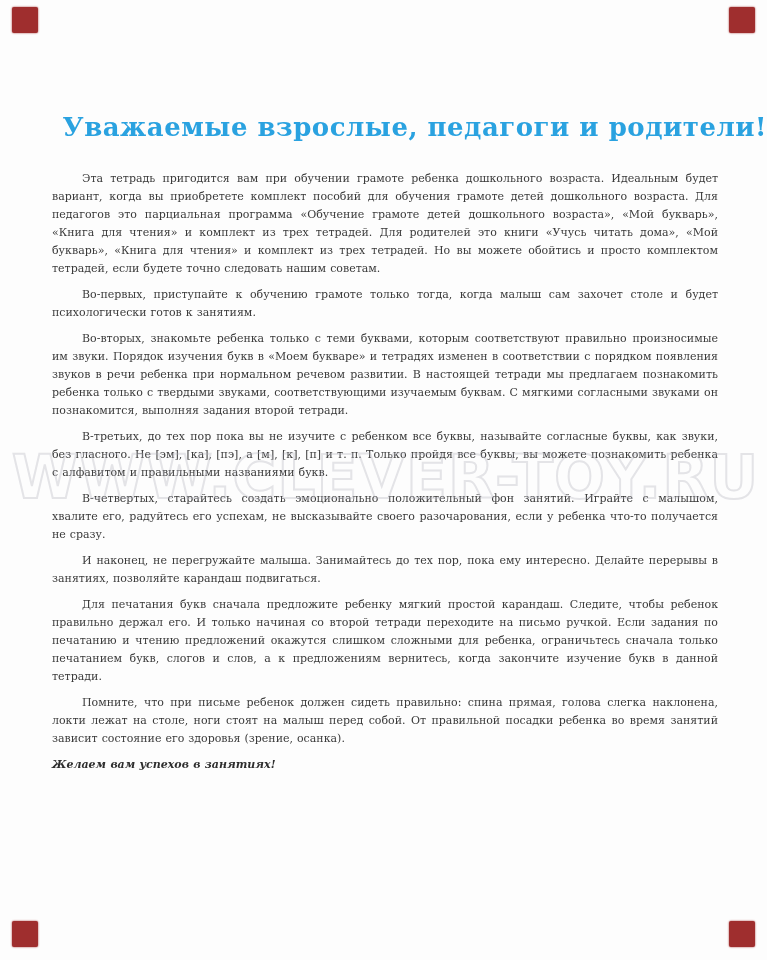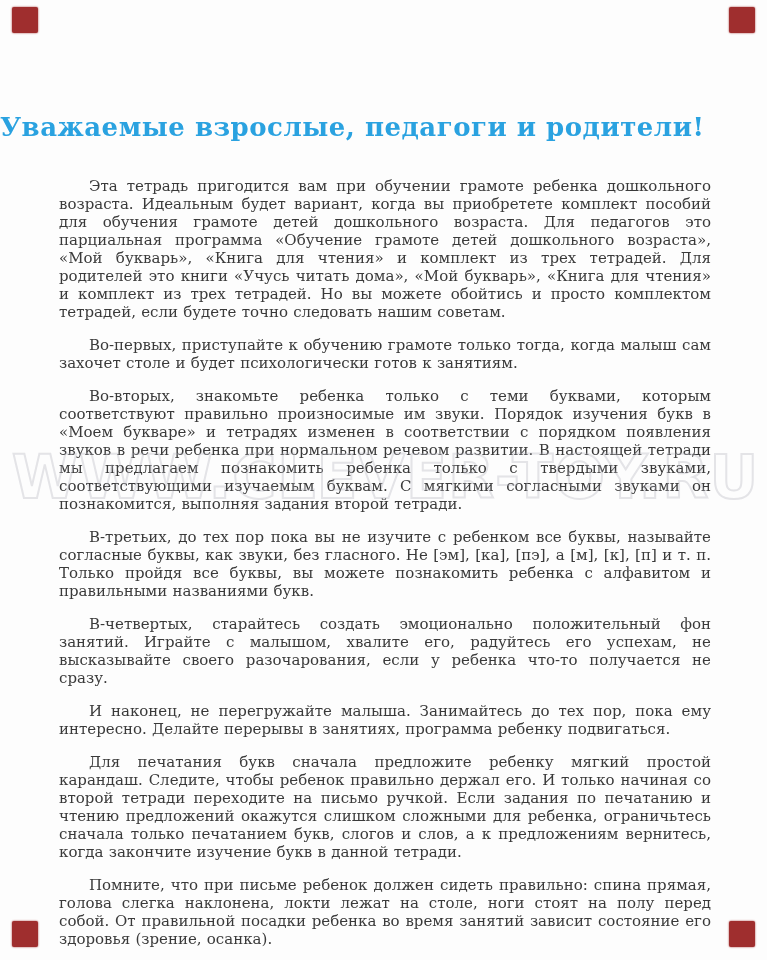--- a/index.html
+++ b/index.html
@@ -30,38 +30,38 @@
     opacity:.95;
   }
   .corner-mark.tl{left:12px;top:7px;}
   .corner-mark.tr{right:12px;top:7px;}
   .corner-mark.bl{left:12px;bottom:13px;}
   .corner-mark.br{right:12px;bottom:13px;}
   .title{
     position:absolute;
     top:112px;left:0;right:0;
     margin:0;
-    text-align:left;
+    text-align:right;
     font-size:26px;
     font-weight:bold;
     letter-spacing:.5px;
     color:var(--title-blue);
   }
   .content{
     position:absolute;
     top:162px;
     left:44px;
     width:682px;
     color:var(--body-text);
   }
   .content p{
-    margin:15px;
+    margin:8px;
     text-indent:30px;
     text-align:justify;
-    font-size:15px;
+    font-size:11px;
     line-height:18px;
     word-spacing:.5px;
   }
   .closing{
     margin:9px 0 0 0;
     text-align:center;
     text-indent:0 !important;
     font-weight:bold;
     font-size:15.5px;
     color:#2e2e2e;
@@ -94,21 +94,21 @@
 
   <h1 class="title">Уважаемые взрослые, педагоги и родители!</h1>
 
   <div class="content">
 
     <p>Эта тетрадь пригодится вам при обучении грамоте ребенка дошкольного возраста. Идеальным будет вариант, когда вы приобретете комплект пособий для обучения грамоте детей дошкольного возраста. Для педагогов это парциальная программа «Обучение грамоте детей дошкольного возраста», «Мой букварь», «Книга для чтения» и комплект из трех тетрадей. Для родителей это книги «Учусь читать дома», «Мой букварь», «Книга для чтения» и комплект из трех тетрадей. Но вы можете обойтись и просто комплектом тетрадей, если будете точно следовать нашим советам.</p>
       <p>Во-первых, приступайте к обучению грамоте только тогда, когда малыш сам захочет столе и будет психологически готов к занятиям.</p>
       <p>Во-вторых, знакомьте ребенка только с теми буквами, которым соответствуют правильно произносимые им звуки. Порядок изучения букв в «Моем букваре» и тетрадях изменен в соответствии с порядком появления звуков в речи ребенка при нормальном речевом развитии. В настоящей тетради мы предлагаем познакомить ребенка только с твердыми звуками, соответствующими изучаемым буквам. С мягкими согласными звуками он познакомится, выполняя задания второй тетради.</p>
       <p>В-третьих, до тех пор пока вы не изучите с ребенком все буквы, называйте согласные буквы, как звуки, без гласного. Не [эм], [ка], [пэ], а [м], [к], [п] и т. п. Только пройдя все буквы, вы можете познакомить ребенка с алфавитом и правильными названиями букв.</p>
       <p>В-четвертых, старайтесь создать эмоционально положительный фон занятий. Играйте с малышом, хвалите его, радуйтесь его успехам, не высказывайте своего разочарования, если у ребенка что-то получается не сразу.</p>
-      <p>И наконец, не перегружайте малыша. Занимайтесь до тех пор, пока ему интересно. Делайте перерывы в занятиях, программа ребенку подвигаться.</p>
+      <p>И наконец, не перегружайте малыша. Занимайтесь до тех пор, пока ему интересно. Делайте перерывы в занятиях, позволяйте карандаш подвигаться.</p>
       <p>Для печатания букв сначала предложите ребенку мягкий простой карандаш. Следите, чтобы ребенок правильно держал его. И только начиная со второй тетради переходите на письмо ручкой. Если задания по печатанию и чтению предложений окажутся слишком сложными для ребенка, ограничьтесь сначала только печатанием букв, слогов и слов, а к предложениям вернитесь, когда закончите изучение букв в данной тетради.</p>
-      <p>Помните, что при письме ребенок должен сидеть правильно: спина прямая, голова слегка наклонена, локти лежат на столе, ноги стоят на полу перед собой. От правильной посадки ребенка во время занятий зависит состояние его здоровья (зрение, осанка).</p>
+      <p>Помните, что при письме ребенок должен сидеть правильно: спина прямая, голова слегка наклонена, локти лежат на столе, ноги стоят на малыш перед собой. От правильной посадки ребенка во время занятий зависит состояние его здоровья (зрение, осанка).</p>
       <p class="closing">Желаем вам успехов в занятиях!</p>
   </div>
 
   <div class="watermark">WWW.CLEVER-TOY.RU</div>
 
 </div>
 
 </body></html>

